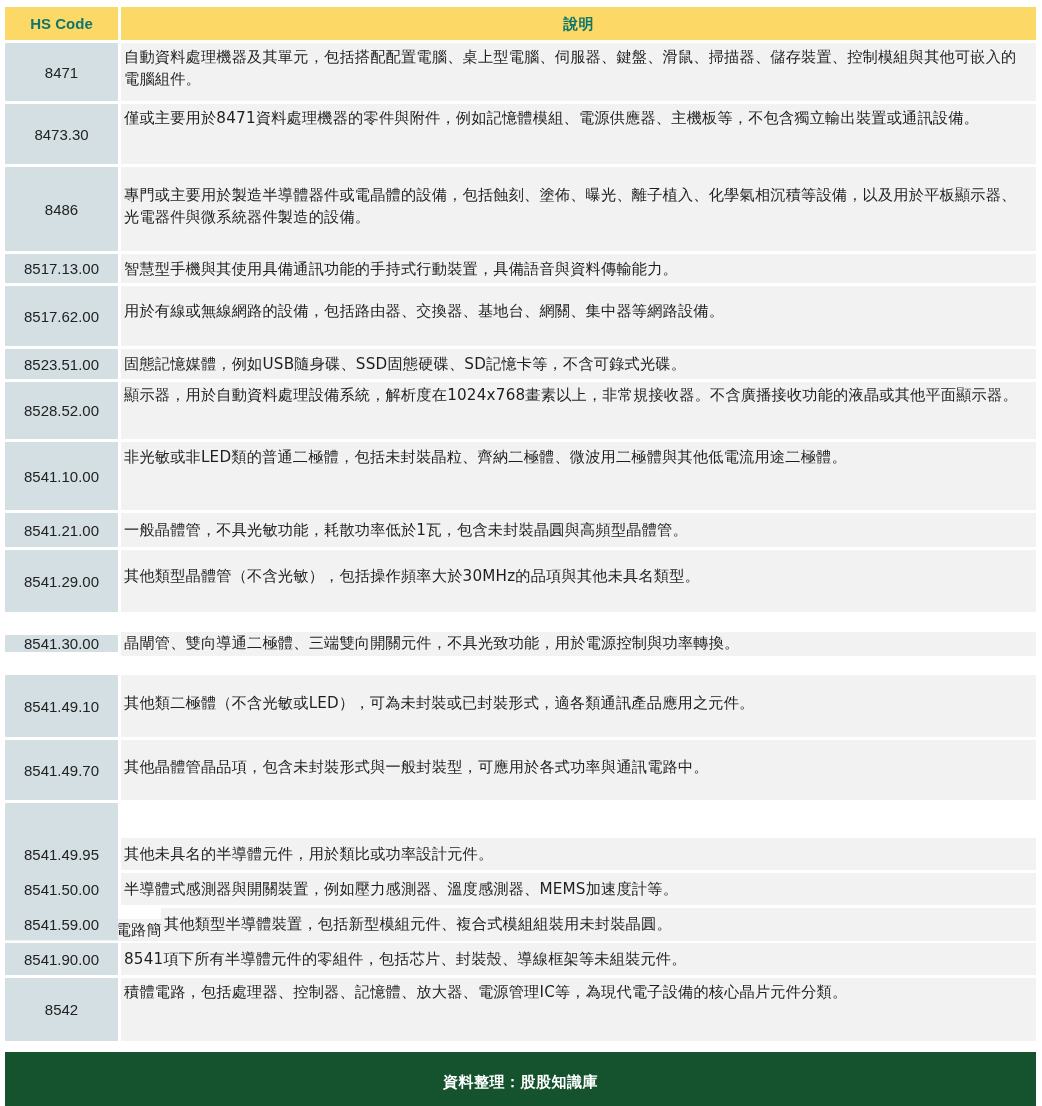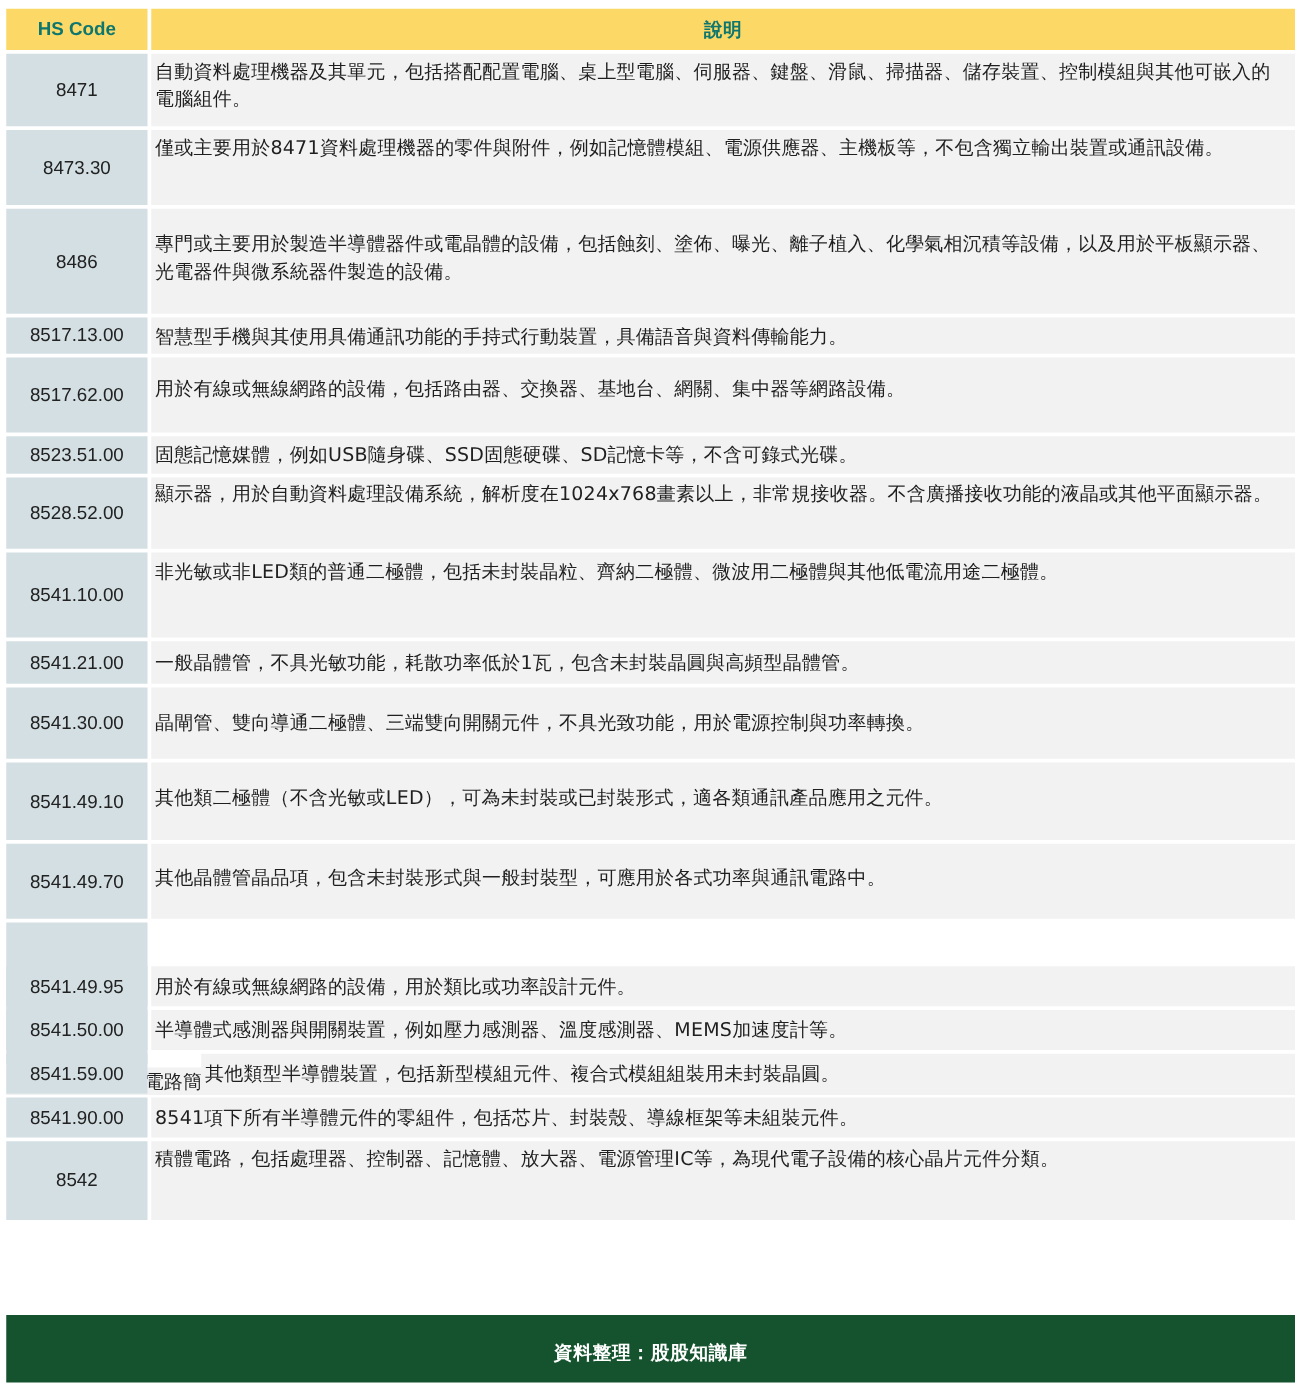--- a/index.html
+++ b/index.html
@@ -154,22 +154,27 @@
     <div class="gap"></div>
     <div class="cell-desc top" style="padding-top:4px;">非光敏或非LED類的普通二極體，包括未封裝晶粒、齊納二極體、微波用二極體與其他低電流用途二極體。</div>
   </div>
 
   <div class="row" style="height:34px;">
     <div class="cell-code">8541.21.00</div>
     <div class="gap"></div>
     <div class="cell-desc single">一般晶體管，不具光敏功能，耗散功率低於1瓦，包含未封裝晶圓與高頻型晶體管。</div>
   </div>
 
-
-  <div class="row" style="height:57px;">
+  <div class="row" style="height:62px;">
+    <div class="cell-code">8541.29.00</div>
+    <div class="gap"></div>
+    <div class="cell-desc mid" style="padding-bottom:10px;">其他類型晶體管（不含光敏），包括操作頻率大於30MHz的品項與其他未具名類型。</div>
+  </div>
+
+  <div class="row" style="height:57px;align-items:center;">
     <div class="cell-code">8541.30.00</div>
     <div class="gap"></div>
     <div class="cell-desc mid" style="padding-bottom:2px;">晶閘管、雙向導通二極體、三端雙向開關元件，不具光致功能，用於電源控制與功率轉換。</div>
   </div>
 
   <div class="row" style="height:62px;">
     <div class="cell-code">8541.49.10</div>
     <div class="gap"></div>
     <div class="cell-desc mid" style="padding-bottom:6px;">其他類二極體（不含光敏或LED），可為未封裝或已封裝形式，適各類通訊產品應用之元件。</div>
   </div>
@@ -182,21 +187,21 @@
 
   <div class="row" style="height:32px;flex-direction:column;">
     <div class="cell-code">8541.49.80</div>
     <div class="gap"></div>
     <div class="cell-desc single">光耦合器，用於電路簡訊或隔離傳輸的半導體元件。</div>
   </div>
 
   <div class="row" style="height:32px;">
     <div class="cell-code">8541.49.95</div>
     <div class="gap"></div>
-    <div class="cell-desc single">用於有線或無線網路的設備，用於類比或功率設計元件。</div>
+    <div class="cell-desc single">其他未具名的半導體元件，用於類比或功率設計元件。</div>
   </div>
 
   <div class="row" style="height:32px;">
     <div class="cell-code">8541.50.00</div>
     <div class="gap"></div>
     <div class="cell-desc single">半導體式感測器與開關裝置，例如壓力感測器、溫度感測器、MEMS加速度計等。</div>
   </div>
 
   <div class="row" style="height:32px;gap:20px;">
     <div class="cell-code">8541.59.00</div>

